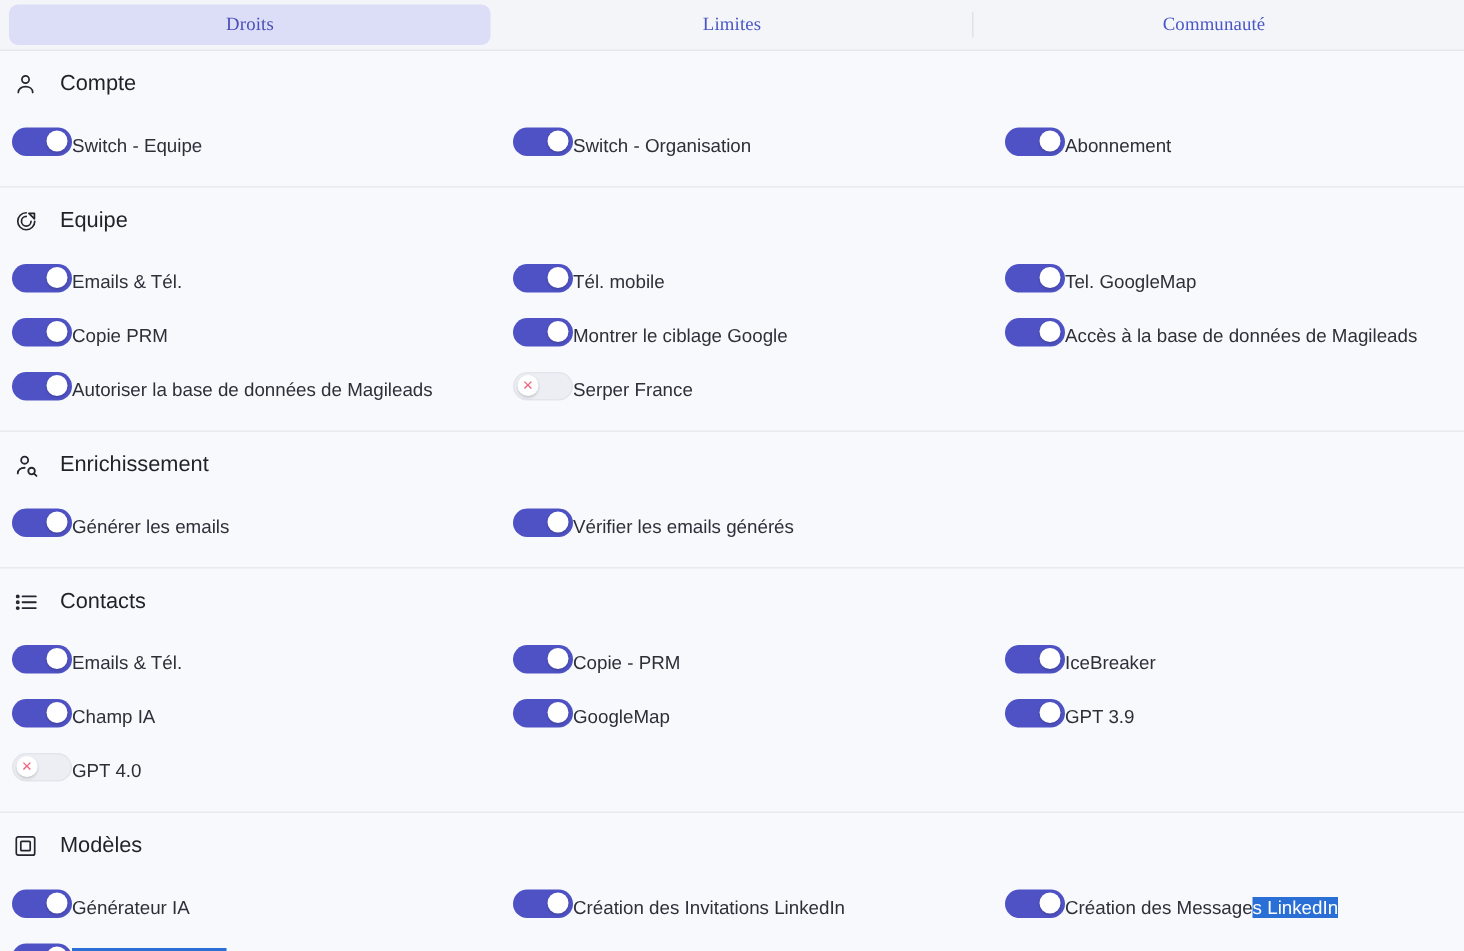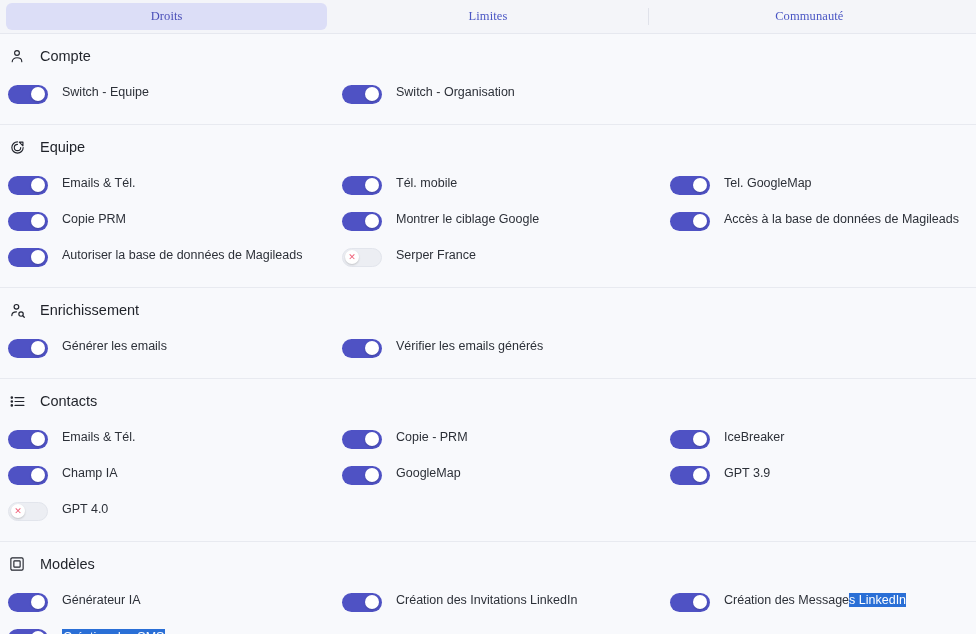--- a/index.html
+++ b/index.html
@@ -82,22 +82,21 @@
   }
 
   .rows { display: block; }
   .row {
     display: flex;
     align-items: center;
     min-height: 36px;
   }
   .cell {
     display: flex;
-    align-items: flex-start;
-    gap: 14px;
+    align-items: flex-end;
     flex: 0 0 auto;
     padding-left: 8px;
   }
   .cell.c0 { width: 334px; }
   .cell.c1 { width: 328px; }
   .cell.c2 { width: 314px; }
   .cell.empty { visibility: hidden; }
 
   
   .toggle {
@@ -177,20 +176,26 @@
             <div class="toggle on">
               <span class="knob"></span>
             </div>
             <span class="lbl">Switch - Equipe</span>
           </div>
           <div class="cell c1">
             <div class="toggle on">
               <span class="knob"></span>
             </div>
             <span class="lbl">Switch - Organisation</span>
+          </div>
+          <div class="cell c2">
+            <div class="toggle on">
+              <span class="knob"></span>
+            </div>
+            <span class="lbl">Abonnement</span>
           </div>
         </div>
       </div>
     </div>
     <div class="section">
       <div class="sec-head">
         <span class="sec-icon">
           <svg width="17" height="17" viewBox="0 0 24 24" fill="none" stroke="currentColor" stroke-width="1.6" stroke-linecap="round" stroke-linejoin="round">
             <path d="M20 12a8 8 0 1 1-8-8"></path>
             <path d="M16.5 12a4.5 4.5 0 1 1-4.5-4.5"></path>

